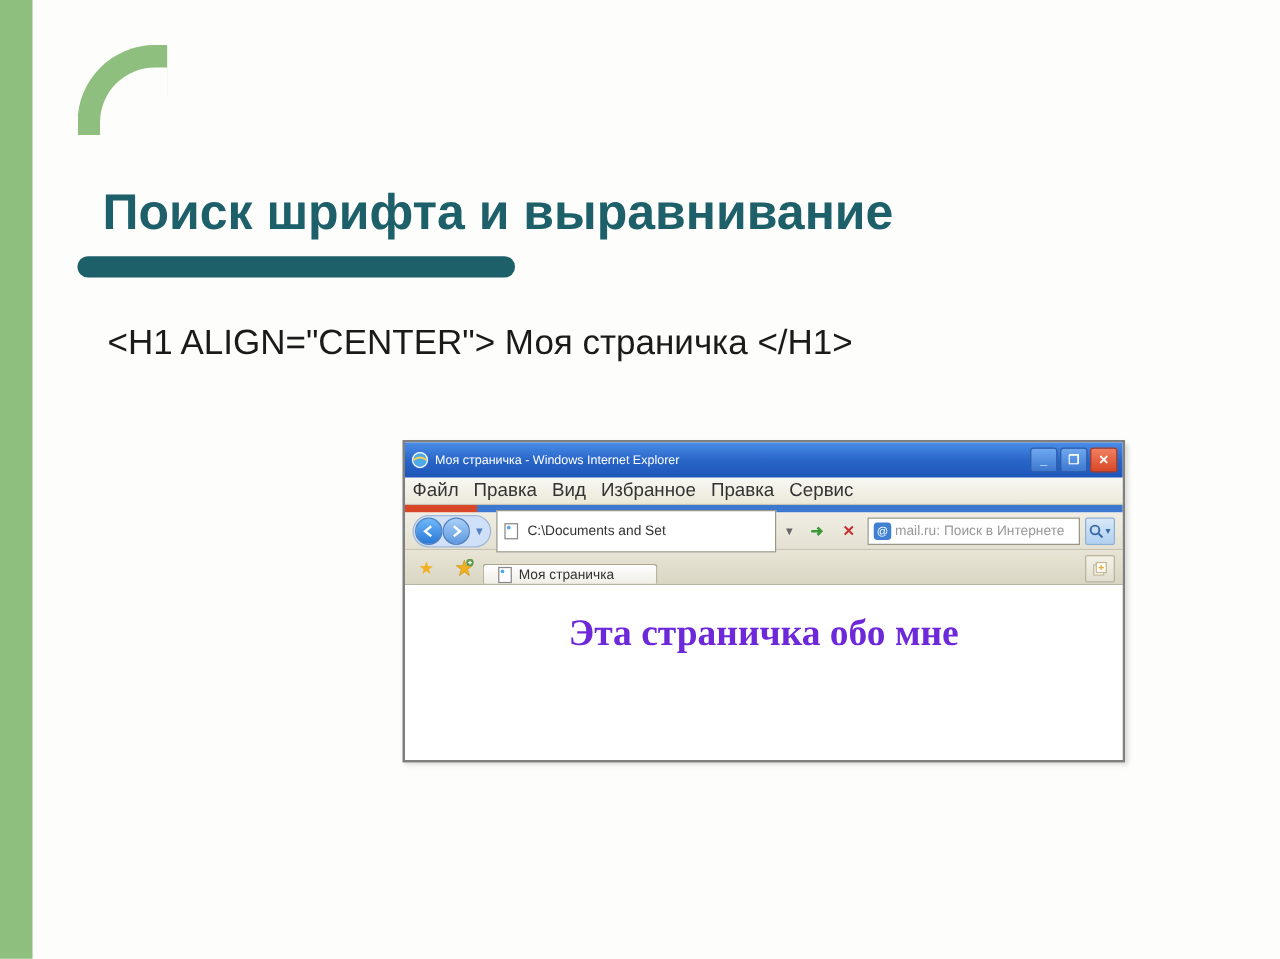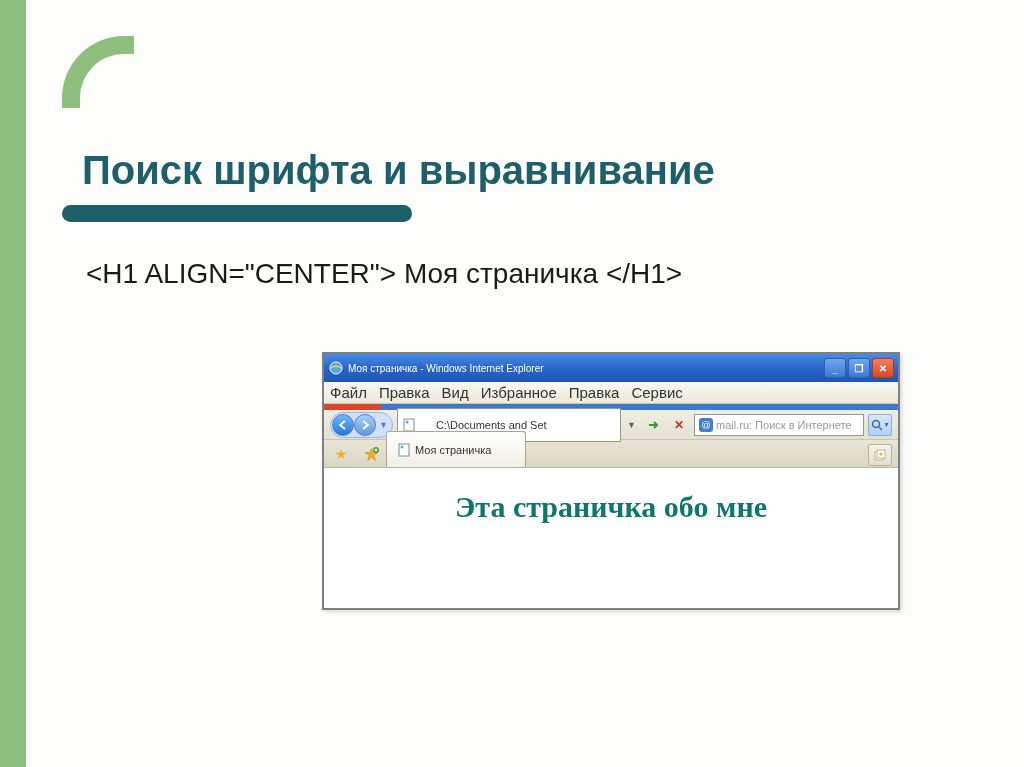--- a/index.html
+++ b/index.html
@@ -150,21 +150,21 @@
       flex: 1;
       height: 34px;
       background: white;
       border: 1px solid #9a9786;
       display: flex;
       align-items: center;
       padding: 0 4px;
       font-size: 11px;
       color: #333;
       font-family: Tahoma, Arial, sans-serif;
-      gap: 20px;
+      gap: 6px;
     }
     .addr-icon { width: 14px; height: 14px; display: flex; align-items: center; justify-content: center; }
     .tb-btn {
       width: 22px;
       height: 22px;
       display: flex;
       align-items: center;
       justify-content: center;
       font-size: 12px;
       color: #555;
@@ -222,21 +222,21 @@
        width: 22px;
       height: 22px;
       display: flex;
       align-items: center;
       justify-content: center;
       color: #f0b020;
       font-size: 13px;
       margin-bottom: 2px;
     }
     .tab {
-      height: 36px;
+      height: 16px;
       background: linear-gradient(to bottom, #fefefe, #f0eee6);
       border: 1px solid #aaa690;
       border-bottom: none;
       border-radius: 3px 3px 0 0;
       display: flex;
       align-items: center;
       padding: 0 10px;
       font-size: 11px;
       color: #333;
       font-family: Tahoma, Arial, sans-serif;
@@ -260,21 +260,21 @@
     }
     .content-area {
       background: white;
       padding: 22px 0 0 0;
       height: calc(100% - 114px);
     }
     .page-h1 {
       font-family: "Times New Roman", serif;
       font-size: 30px;
       font-weight: bold;
-      color: #0f766e;
+      color: #6d28d9;
       text-align: center;
     }
   </style>
 </head>
 <body>
 
 <div class="left-border"></div>
 <div class="corner-accent"></div>
 
 <div class="slide-title">Поиск шрифта и выравнивание</div>

